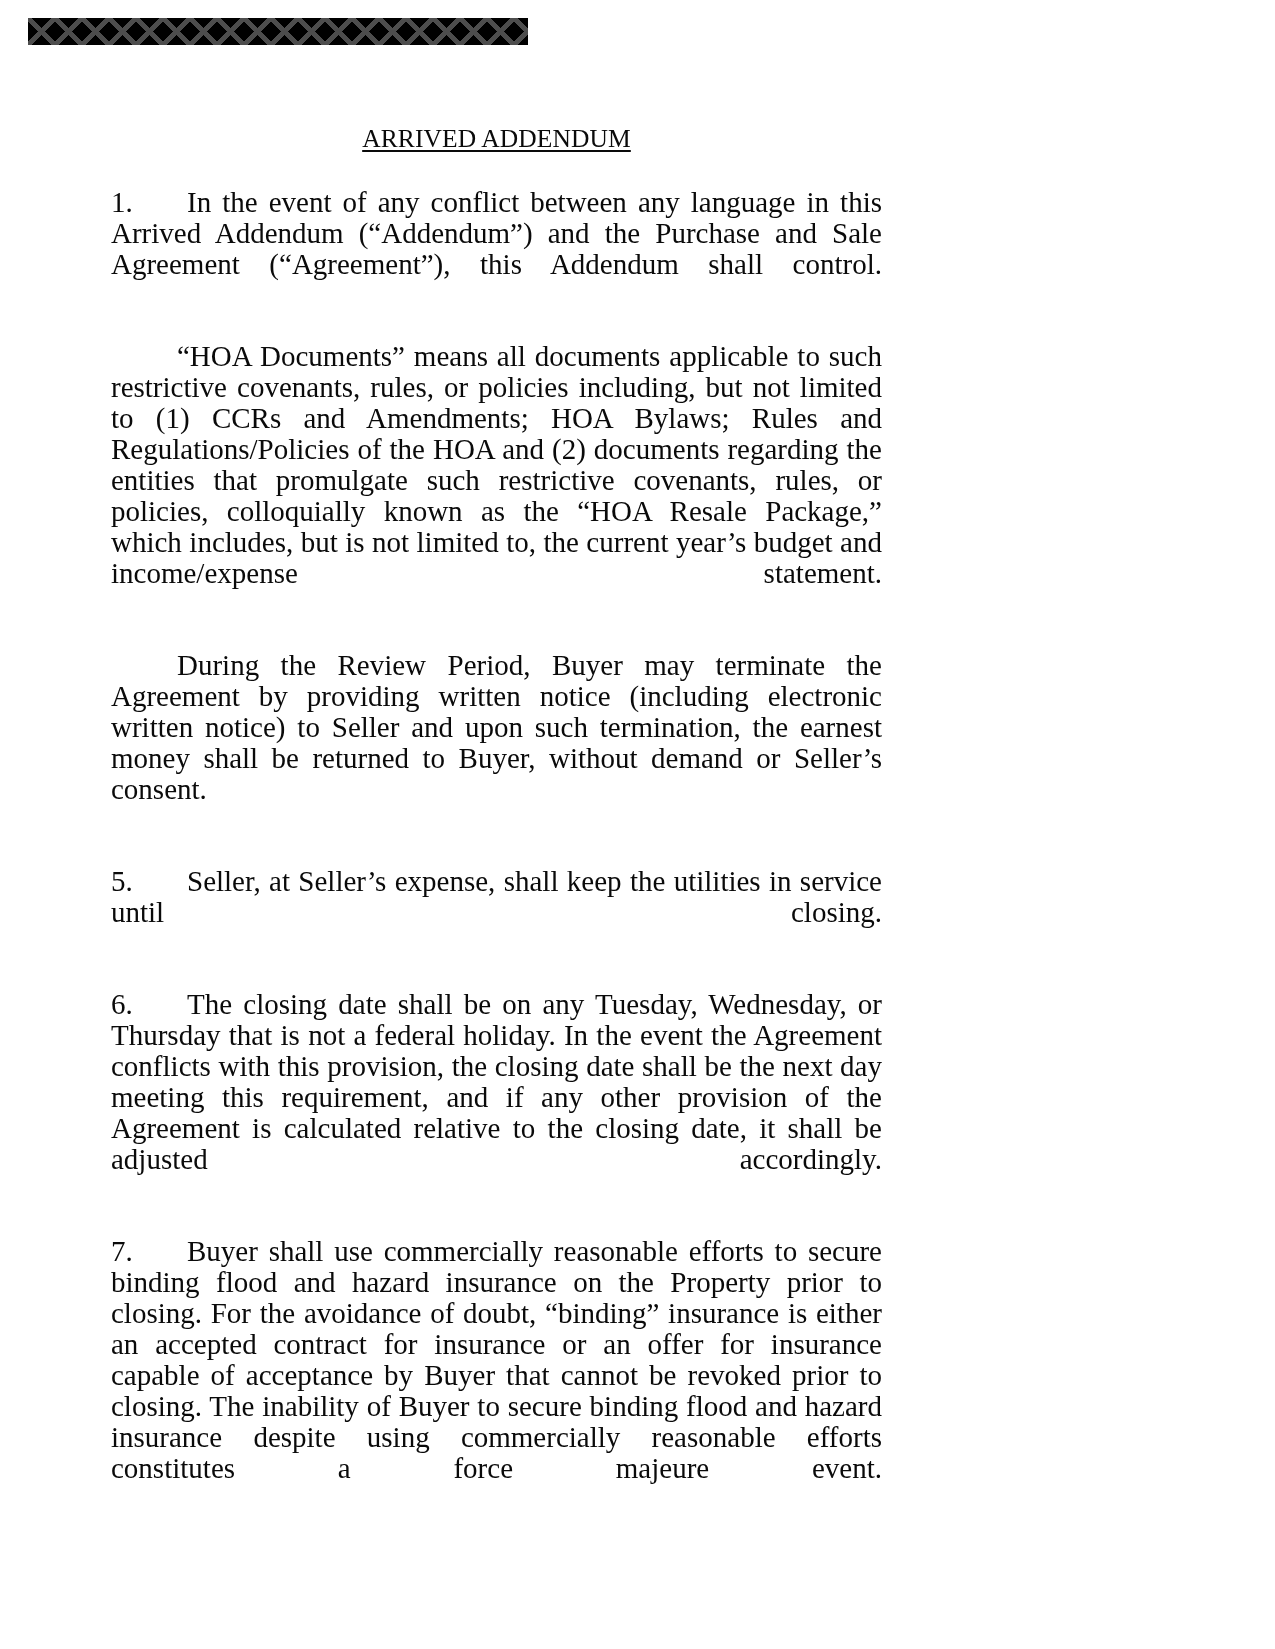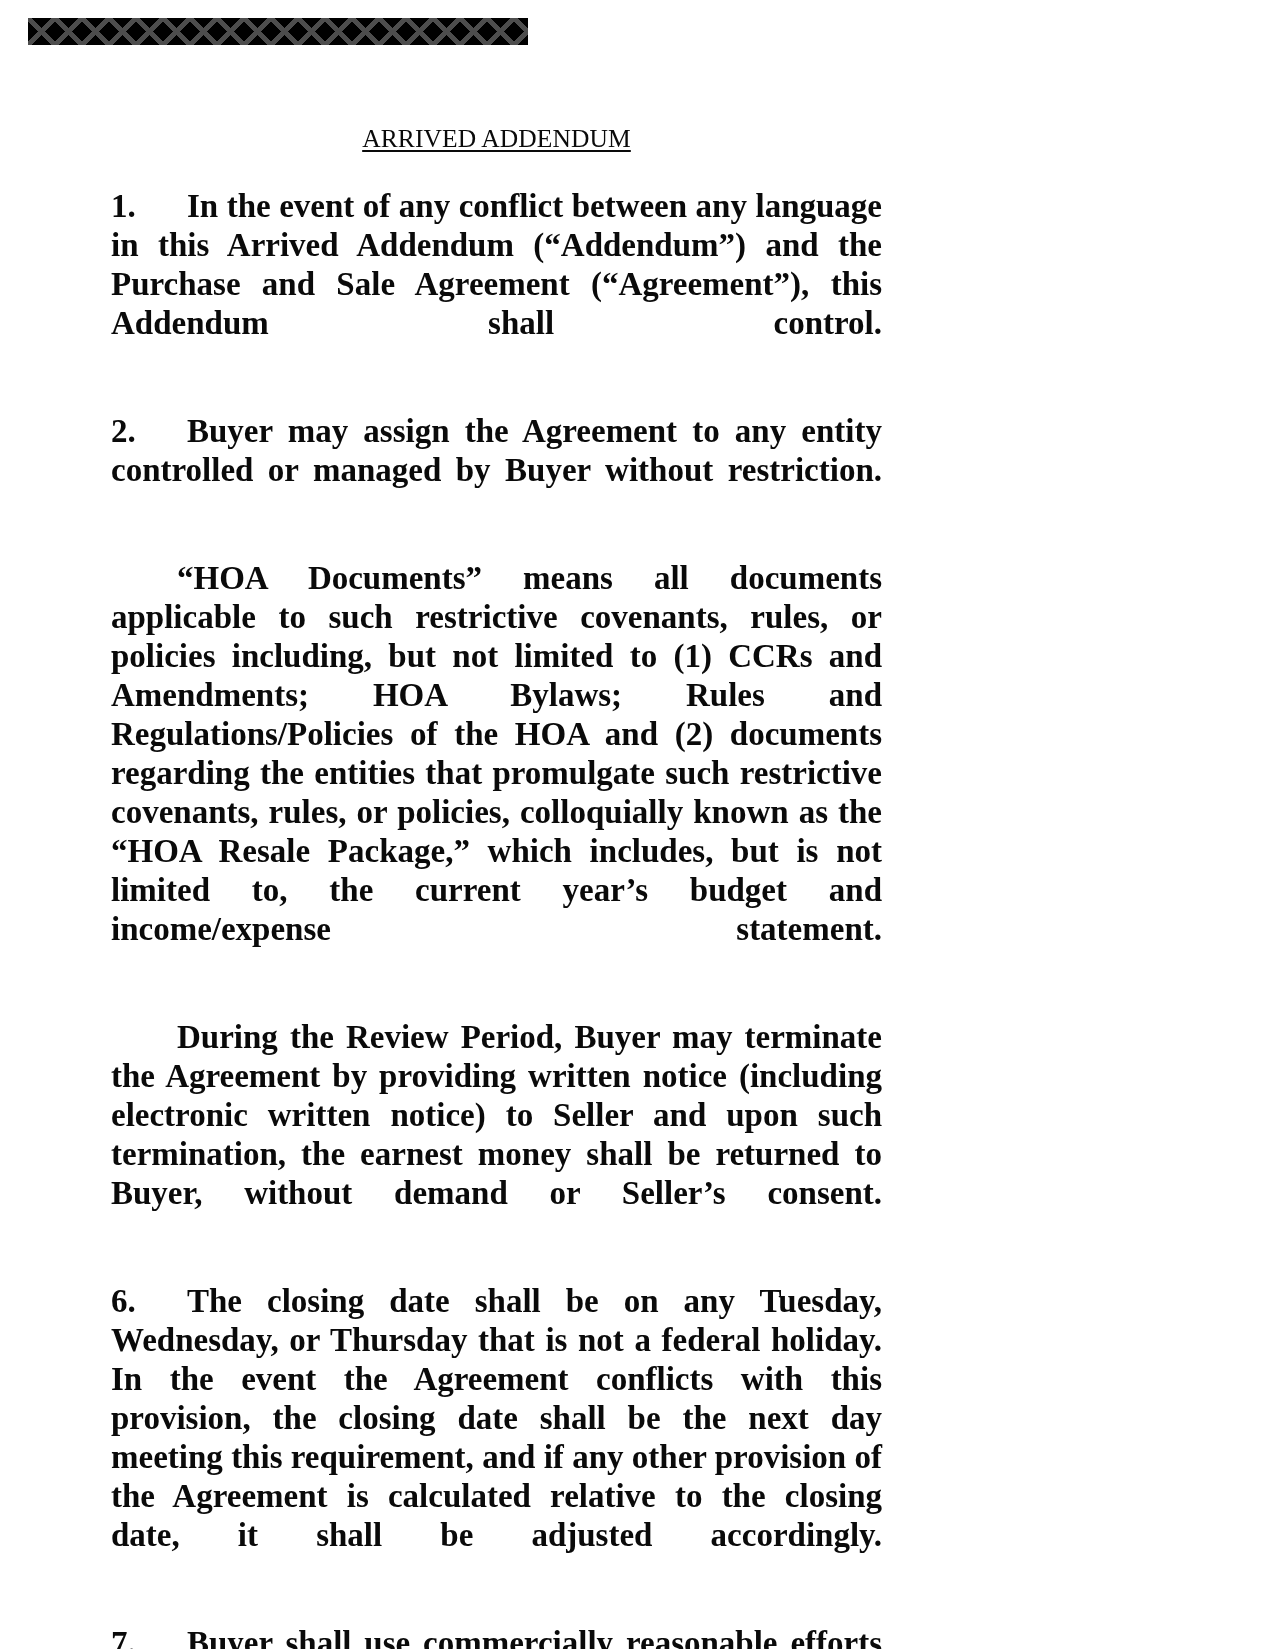--- a/index.html
+++ b/index.html
@@ -51,28 +51,27 @@
     padding-top: 126px;
     font-weight: normal;
     letter-spacing: 0.1px;
   }
   .doc-title span {
     text-decoration: underline;
     text-underline-offset: 3px;
   }
 
   .clause {
-    font-size: 33px;
-    line-height: 39px;
+    font-size: 29px;
+    line-height: 31px;
     text-align: justify;
     text-justify: inter-word;
     margin: 0;
     padding-top: 30px;
     hyphens: none;
-    font-weight: bold;
   }
   .clause.first { padding-top: 35px; }
 
   .clause .num {
     display: inline-block;
     width: 76px;
   }
   .clause .indent {
     display: inline-block;
     width: 66px;
@@ -91,27 +90,27 @@
 <body>
 
 <div class="redaction-bar"></div>
 
 <div class="page">
 
   <h1 class="doc-title"><span>ARRIVED ADDENDUM</span></h1>
 
   <p class="clause first"><span class="num">1.</span><span>In the event of any conflict between any language in this Arrived Addendum (“Addendum”) and the Purchase and Sale Agreement (“Agreement”), this Addendum shall control.</span></p>
 
-  <p class="clause"><span class="num">2.</span><span>Buyer may assign the Agreement to any entity controlled or managed by Buyer without restriction.</span></p>
 
 
 
   <p class="clause"><span class="indent"></span><span>“HOA Documents” means all documents applicable to such restrictive covenants, rules, or policies including, but not limited to (1) CCRs and Amendments; HOA Bylaws; Rules and Regulations/Policies of the HOA and (2) documents regarding the entities that promulgate such restrictive covenants, rules, or policies, colloquially known as the “HOA Resale Package,” which includes, but is not limited to, the current year’s budget and income/expense statement.</span></p>
 
   <p class="clause"><span class="indent"></span><span>During the Review Period, Buyer may terminate the Agreement by providing written notice (including electronic written notice) to Seller and upon such termination, the earnest money shall be returned to Buyer, without demand or Seller’s consent.</span></p>
 
 
+  <p class="clause"><span class="num">5.</span><span>Seller, at Seller’s expense, shall keep the utilities in service until closing.</span></p>
 
   <p class="clause"><span class="num">6.</span><span>The closing date shall be on any Tuesday, Wednesday, or Thursday that is not a federal holiday. In the event the Agreement conflicts with this provision, the closing date shall be the next day meeting this requirement, and if any other provision of the Agreement is calculated relative to the closing date, it shall be adjusted accordingly.</span></p>
 
   <p class="clause"><span class="num">7.</span><span>Buyer shall use commercially reasonable efforts to secure binding flood and hazard insurance on the Property prior to closing. For the avoidance of doubt, “binding” insurance is either an accepted contract for insurance or an offer for insurance capable of acceptance by Buyer that cannot be revoked prior to closing. The inability of Buyer to secure binding flood and hazard insurance despite using commercially reasonable efforts constitutes a force majeure event.</span></p>
 
 </div>
 
 </body></html>

